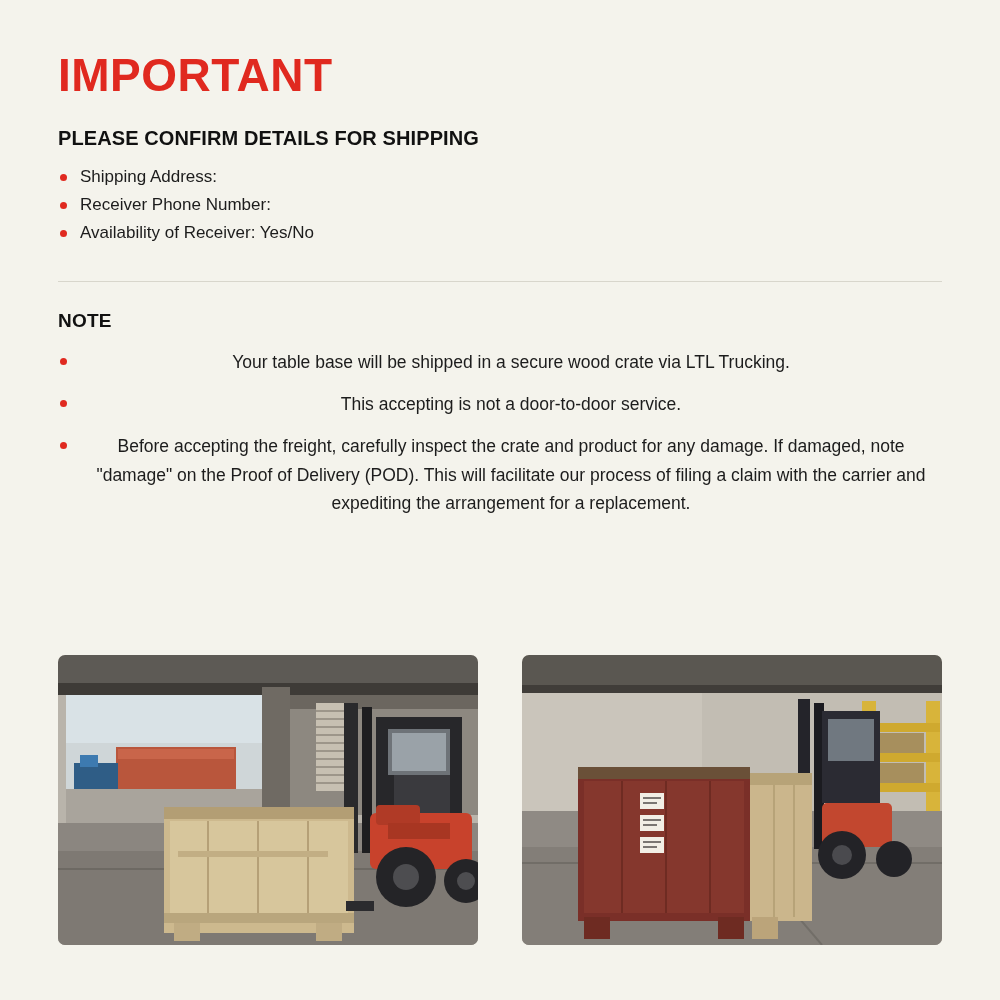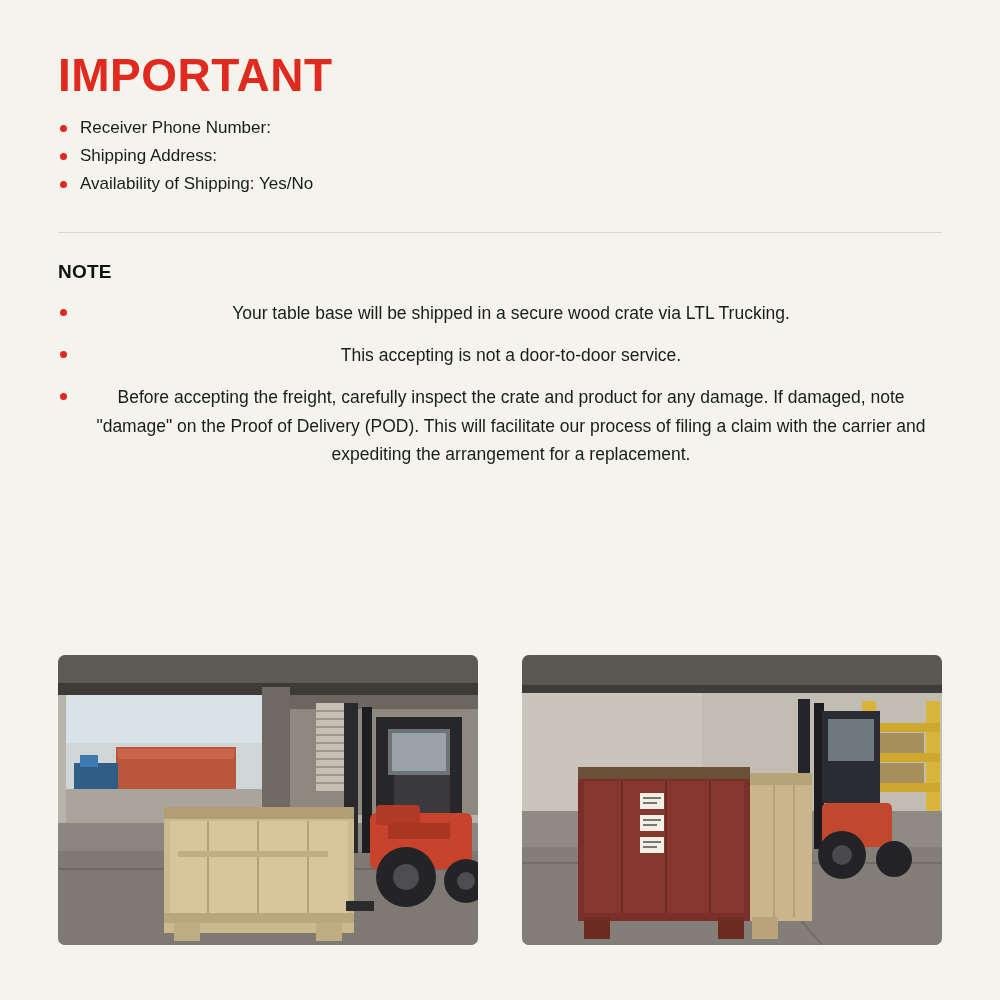--- a/index.html
+++ b/index.html
@@ -110,25 +110,26 @@
   }
   .photo svg { display: block; }
 </style>
 </head>
 <body>
 
 <div class="page">
 
   <h1 class="title">IMPORTANT</h1>
 
+  <h2 class="subtitle">PLEASE CONFIRM DETAILS FOR SHIPPING</h2>
 
   <ul class="list">
+    <li>Shipping Address:</li>
     <li>Receiver Phone Number:</li>
-    <li>Shipping Address:</li>
-    <li>Availability of Shipping: Yes/No</li>
+    <li>Availability of Receiver: Yes/No</li>
   </ul>
 
   <div class="divider"></div>
 
   <h2 class="note-heading">NOTE</h2>
 
   <ul class="note-list">
     <li>Your table base will be shipped in a secure wood crate via LTL Trucking.</li>
     <li>This accepting is not a door-to-door service.</li>
     <li>Before accepting the freight, carefully inspect the crate and product for any damage. If damaged, note "damage" on the Proof of Delivery (POD). This will facilitate our process of filing a claim with the carrier and expediting the arrangement for a replacement.</li>

